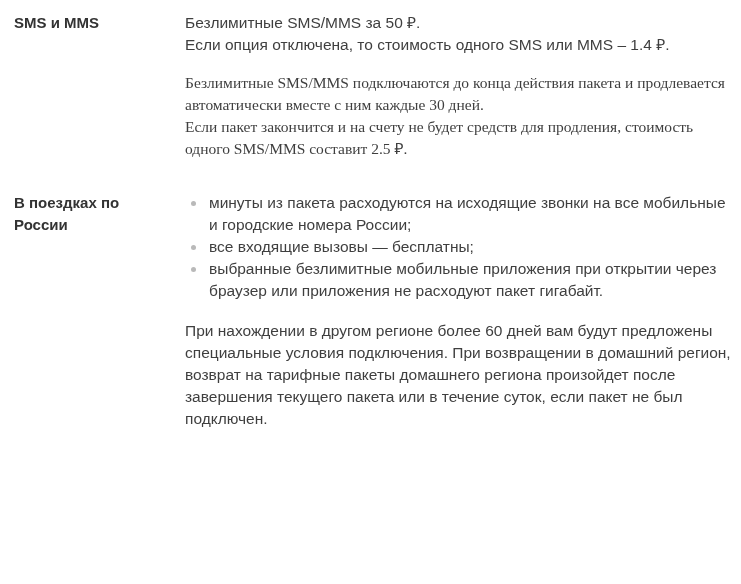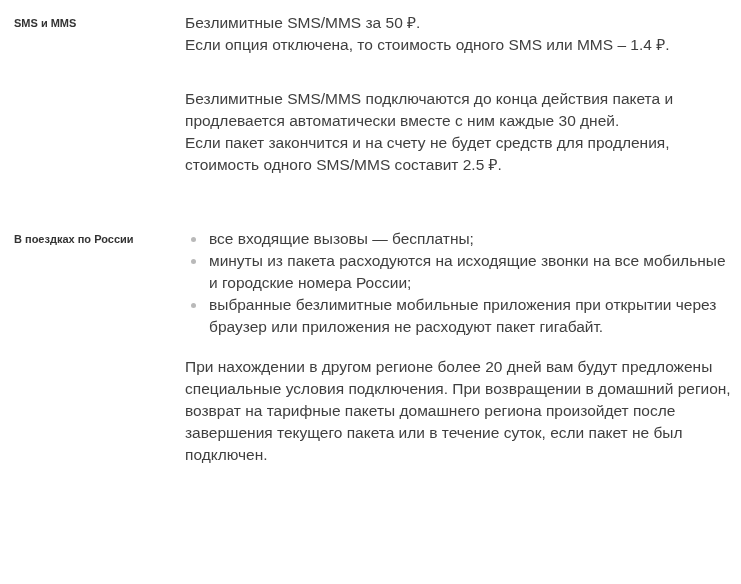--- a/index.html
+++ b/index.html
@@ -13,38 +13,38 @@
     overflow: hidden;
   }
   .page {
     padding: 12px 6px 0 14px;
   }
   .section {
     display: grid;
     grid-template-columns: 171px 1fr;
     align-items: start;
   }
-  .section + .section { margin-top: 52px; }
+  .section + .section { margin-top: 32px; }
   .section-title {
-    font-size: 11px;
+    font-size: 15px;
     line-height: 22px;
     font-weight: bold;
     color: #333333;
     padding-right: 10px;
   }
   .section-content {
     font-size: 15.5px;
     line-height: 22px;
     max-width: 550px;
   }
   .para {
     margin: 0;
     white-space: pre-line;
   }
-  .para + .para { margin-top: 32px; }
+  .para + .para { margin-top: 16px; font-family: Liberation Serif, serif; }
   ul.bullets {
     list-style: none;
     margin: 0;
     padding: 0;
   }
   .bullet-item { display: flex; }
   .bullet-dot {
     flex: none;
     width: 5px;
     height: 5px;
@@ -68,28 +68,28 @@
 Если пакет закончится и на счету не будет средств для продления, стоимость одного SMS/MMS составит 2.5 ₽.</p>
     </div>
   </div>
 
   <div class="section">
     <div class="section-title">В поездках по России</div>
     <div class="section-content">
       <ul class="bullets">
         <li class="bullet-item">
           <span class="bullet-dot"></span>
-          <span>все входящие вызовы — бесплатны;</span>
+          <span>минуты из пакета расходуются на исходящие звонки на все мобильные и городские номера России;</span>
         </li>
         <li class="bullet-item">
           <span class="bullet-dot"></span>
-          <span>минуты из пакета расходуются на исходящие звонки на все мобильные и городские номера России;</span>
+          <span>все входящие вызовы — бесплатны;</span>
         </li>
         <li class="bullet-item">
           <span class="bullet-dot"></span>
           <span>выбранные безлимитные мобильные приложения при открытии через браузер или приложения не расходуют пакет гигабайт.</span>
         </li>
       </ul>
-      <p class="para outro">При нахождении в другом регионе более 20 дней вам будут предложены специальные условия подключения. При возвращении в домашний регион, возврат на тарифные пакеты домашнего региона произойдет после завершения текущего пакета или в течение суток, если пакет не был подключен.</p>
+      <p class="para outro">При нахождении в другом регионе более 60 дней вам будут предложены специальные условия подключения. При возвращении в домашний регион, возврат на тарифные пакеты домашнего региона произойдет после завершения текущего пакета или в течение суток, если пакет не был подключен.</p>
     </div>
   </div>
 
 </div>
 
 </body></html>

